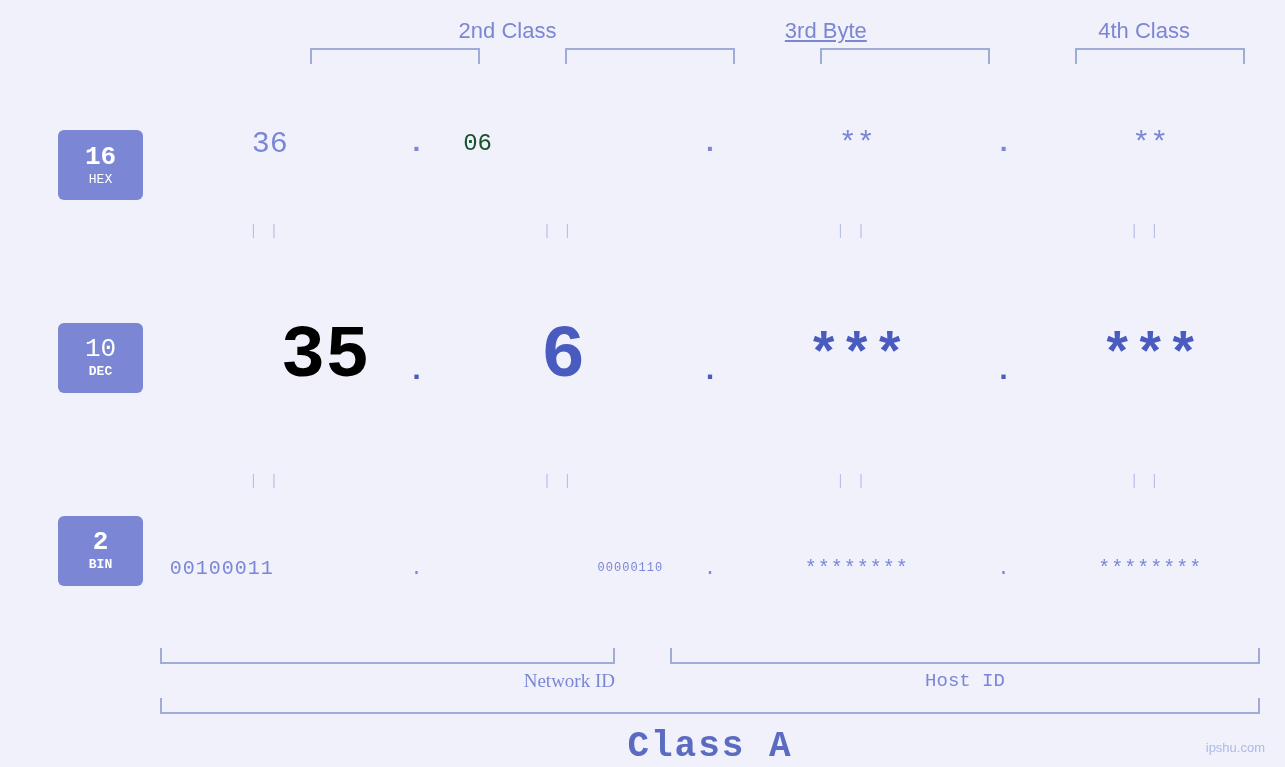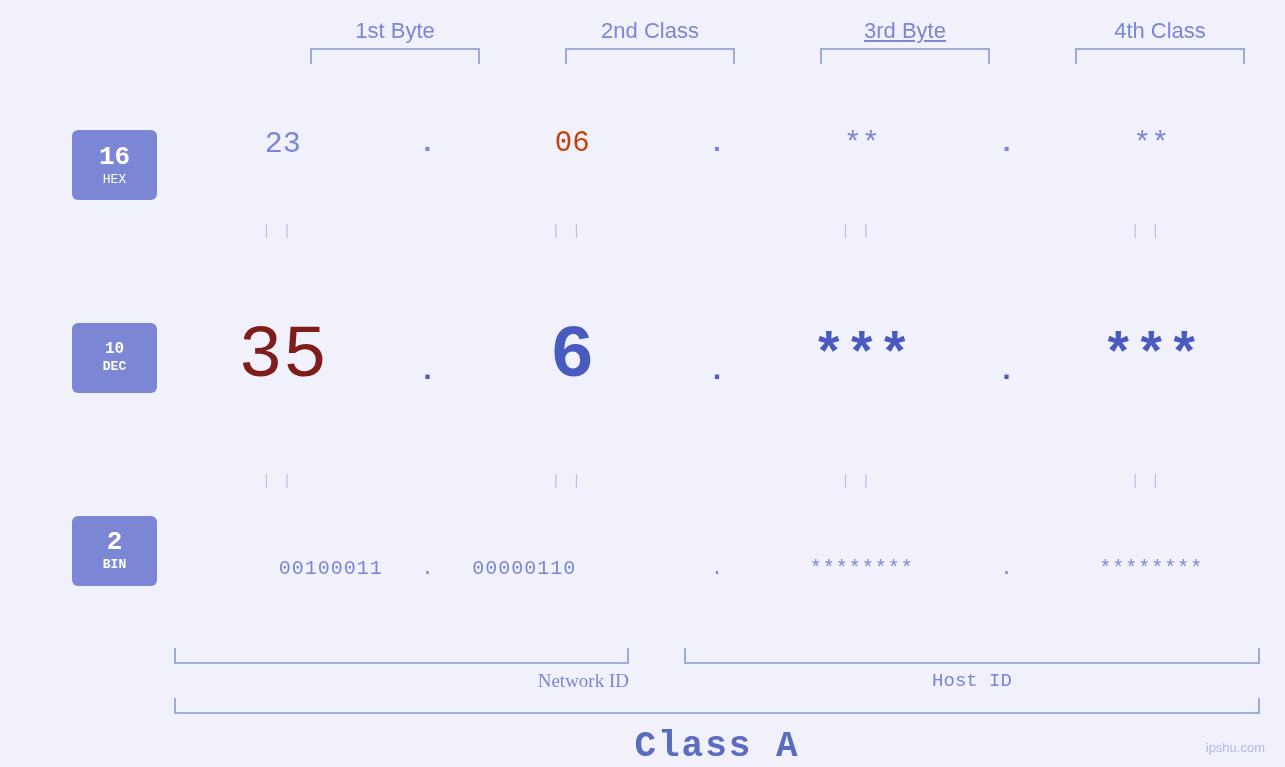--- a/index.html
+++ b/index.html
@@ -25,21 +25,20 @@
     .hex-val { color: #7b86d4; font-size: 30px; }
   </style>
 </head>
 <body>
 
 <div class="main-container">
 
   <div style="display:flex; width:100%; padding-left:160px; margin-top:18px; padding-right:25px;">
     <div style="width:145px;"></div>
     <div style="flex:1; display:flex; justify-content:space-around;">
-      <div style="width:200px; text-align:center; color:#7b86d4; font-size:22px; font-family:Arial,sans-serif;">1st Byte</div>
       <div style="width:55px;"></div>
       <div style="width:200px; text-align:center; color:#7b86d4; font-size:22px; font-family:Arial,sans-serif;">2nd Class</div>
       <div style="width:55px;"></div>
       <div style="width:200px; text-align:center; color:#7b86d4; font-size:22px; font-family:Arial,sans-serif;text-decoration:underline;">3rd Byte</div>
       <div style="width:55px;"></div>
       <div style="width:200px; text-align:center; color:#7b86d4; font-size:22px; font-family:Arial,sans-serif;">4th Class</div>
     </div>
   </div>
 
   <div style="display:flex; width:100%; padding-left:160px; margin-top:4px; padding-right:25px;">
@@ -56,83 +55,83 @@
       <div style="width:200px;">
         <div style="width:170px; height:16px; border:2px solid #a0acd8; border-bottom:none; margin:0 auto;"></div>
       </div>
       <div style="width:55px;"></div>
       <div style="width:200px;">
         <div style="width:170px; height:16px; border:2px solid #a0acd8; border-bottom:none; margin:0 auto;"></div>
       </div>
     </div>
   </div>
 
-  <div style="display:flex; width:100%; padding-left:24px; padding-right:25px; flex:1; margin-top:5px;">
+  <div style="display:flex; width:100%; padding-left:10px; padding-right:25px; flex:1; margin-top:5px;">
 
     <div style="width:150px; display:flex; flex-direction:column; justify-content:space-around; padding-bottom:120px; padding-left:48px;">
       <div style="width:85px; height:70px; background:#7b86d4; border-radius:6px; display:flex; flex-direction:column; align-items:center; justify-content:center; color:white;">
         <span style="font-size:26px; font-weight:bold; line-height:1;">16</span>
         <span style="font-size:13px; font-weight:normal; margin-top:2px;">HEX</span>
       </div>
       <div style="width:85px; height:70px; background:#7b86d4; border-radius:6px; display:flex; flex-direction:column; align-items:center; justify-content:center; color:white;">
-        <span style="font-size:16px; font-weight:bold; line-height:1;">10</span>
+        <span style="font-size:26px; font-weight:normal; line-height:1;">10</span>
         <span style="font-size:13px; font-weight:bold; margin-top:2px;">DEC</span>
       </div>
       <div style="width:85px; height:70px; background:#7b86d4; border-radius:6px; display:flex; flex-direction:column; align-items:center; justify-content:center; color:white;">
         <span style="font-size:26px; font-weight:bold; line-height:1;">2</span>
         <span style="font-size:13px; font-weight:bold; margin-top:2px;">BIN</span>
       </div>
     </div>
 
     <div style="flex:1; display:flex; flex-direction:column;">
 
       <div style="display:flex; align-items:center; justify-content:space-around; flex:1;">
-        <div style="width:200px; text-align:center; color:#7b86d4; font-size:30px;" class="hex-val">23</div>
+        <div style="width:200px; text-align:center; color:#7b86d4; font-size:30px;" class="hex-val">36</div>
         <div style="width:55px; text-align:center; color:#7b86d4; font-size:28px; font-weight:bold;">.</div>
-        <div style="width:200px; text-align:center; color:#c2410c; font-size:29px;" class="hex-val">06</div>
+        <div style="width:200px; color:#14532d; font-size:24px;" class="hex-val">06</div>
         <div style="width:55px; text-align:center; color:#7b86d4; font-size:28px; font-weight:bold;">.</div>
         <div style="width:200px; text-align:center; color:#7b86d4; font-size:30px;" class="hex-val">**</div>
         <div style="width:55px; text-align:center; color:#7b86d4; font-size:28px; font-weight:bold;">.</div>
         <div style="width:200px; text-align:center; color:#7b86d4; font-size:30px;" class="hex-val">**</div>
       </div>
 
       <div style="display:flex; align-items:center; justify-content:space-around; height:25px;">
         <div style="width:200px; text-align:center; color:#b8bfe8; font-size:14px; letter-spacing:12px;">||</div>
         <div style="width:55px;"></div>
         <div style="width:200px; text-align:center; color:#b8bfe8; font-size:14px; letter-spacing:12px;">||</div>
         <div style="width:55px;"></div>
         <div style="width:200px; text-align:center; color:#b8bfe8; font-size:14px; letter-spacing:12px;">||</div>
         <div style="width:55px;"></div>
         <div style="width:200px; text-align:center; color:#b8bfe8; font-size:14px; letter-spacing:12px;">||</div>
       </div>
 
       <div style="display:flex; align-items:center; justify-content:space-around; flex:1.5;">
-        <div style="width:200px; text-align:center; color:#7f1d1d; font-size:74px; font-weight:normal;">35</div>
+        <div style="width:200px; text-align:right; color:#000000; font-size:74px; font-weight:bold;">35</div>
         <div style="width:55px; text-align:center; color:#4a5bc0; font-size:30px; font-weight:bold; padding-top:30px;">.</div>
         <div style="width:200px; text-align:center; color:#4a5bc0; font-size:74px; font-weight:bold;">6</div>
         <div style="width:55px; text-align:center; color:#4a5bc0; font-size:30px; font-weight:bold; padding-top:30px;">.</div>
         <div style="width:200px; text-align:center; color:#4a5bc0; font-size:55px; font-weight:bold;">***</div>
         <div style="width:55px; text-align:center; color:#4a5bc0; font-size:30px; font-weight:bold; padding-top:30px;">.</div>
         <div style="width:200px; text-align:center; color:#4a5bc0; font-size:55px; font-weight:bold;">***</div>
       </div>
 
       <div style="display:flex; align-items:center; justify-content:space-around; height:25px;">
         <div style="width:200px; text-align:center; color:#b8bfe8; font-size:14px; letter-spacing:12px;">||</div>
         <div style="width:55px;"></div>
         <div style="width:200px; text-align:center; color:#b8bfe8; font-size:14px; letter-spacing:12px;">||</div>
         <div style="width:55px;"></div>
         <div style="width:200px; text-align:center; color:#b8bfe8; font-size:14px; letter-spacing:12px;">||</div>
         <div style="width:55px;"></div>
         <div style="width:200px; text-align:center; color:#b8bfe8; font-size:14px; letter-spacing:12px;">||</div>
       </div>
 
       <div style="display:flex; align-items:center; justify-content:space-around; flex:1;">
-        <div style="width:200px; text-align:right; color:#7b86d4; font-size:20px; letter-spacing:1px;">00100011</div>
+        <div style="width:200px; text-align:left; color:#7b86d4; font-size:20px; letter-spacing:1px;">00100011</div>
         <div style="width:55px; text-align:center; color:#7b86d4; font-size:20px;">.</div>
-        <div style="width:200px; text-align:left; color:#7b86d4; font-size:20px; letter-spacing:1px;">00000110</div>
+        <div style="width:200px; text-align:right; color:#7b86d4; font-size:12px; letter-spacing:1px;">00000110</div>
         <div style="width:55px; text-align:center; color:#7b86d4; font-size:20px;">.</div>
         <div style="width:200px; text-align:center; color:#7b86d4; font-size:20px; letter-spacing:1px;">********</div>
         <div style="width:55px; text-align:center; color:#7b86d4; font-size:20px;">.</div>
         <div style="width:200px; text-align:center; color:#7b86d4; font-size:20px; letter-spacing:1px;">********</div>
       </div>
 
       <div style="display:flex; align-items:flex-start; justify-content:space-around; height:20px; margin-top:5px;">
 
         <div style="display:flex; align-items:flex-start; width:455px;">
           <div style="width:455px; height:16px; border:2px solid #a0acd8; border-top:none;"></div>

